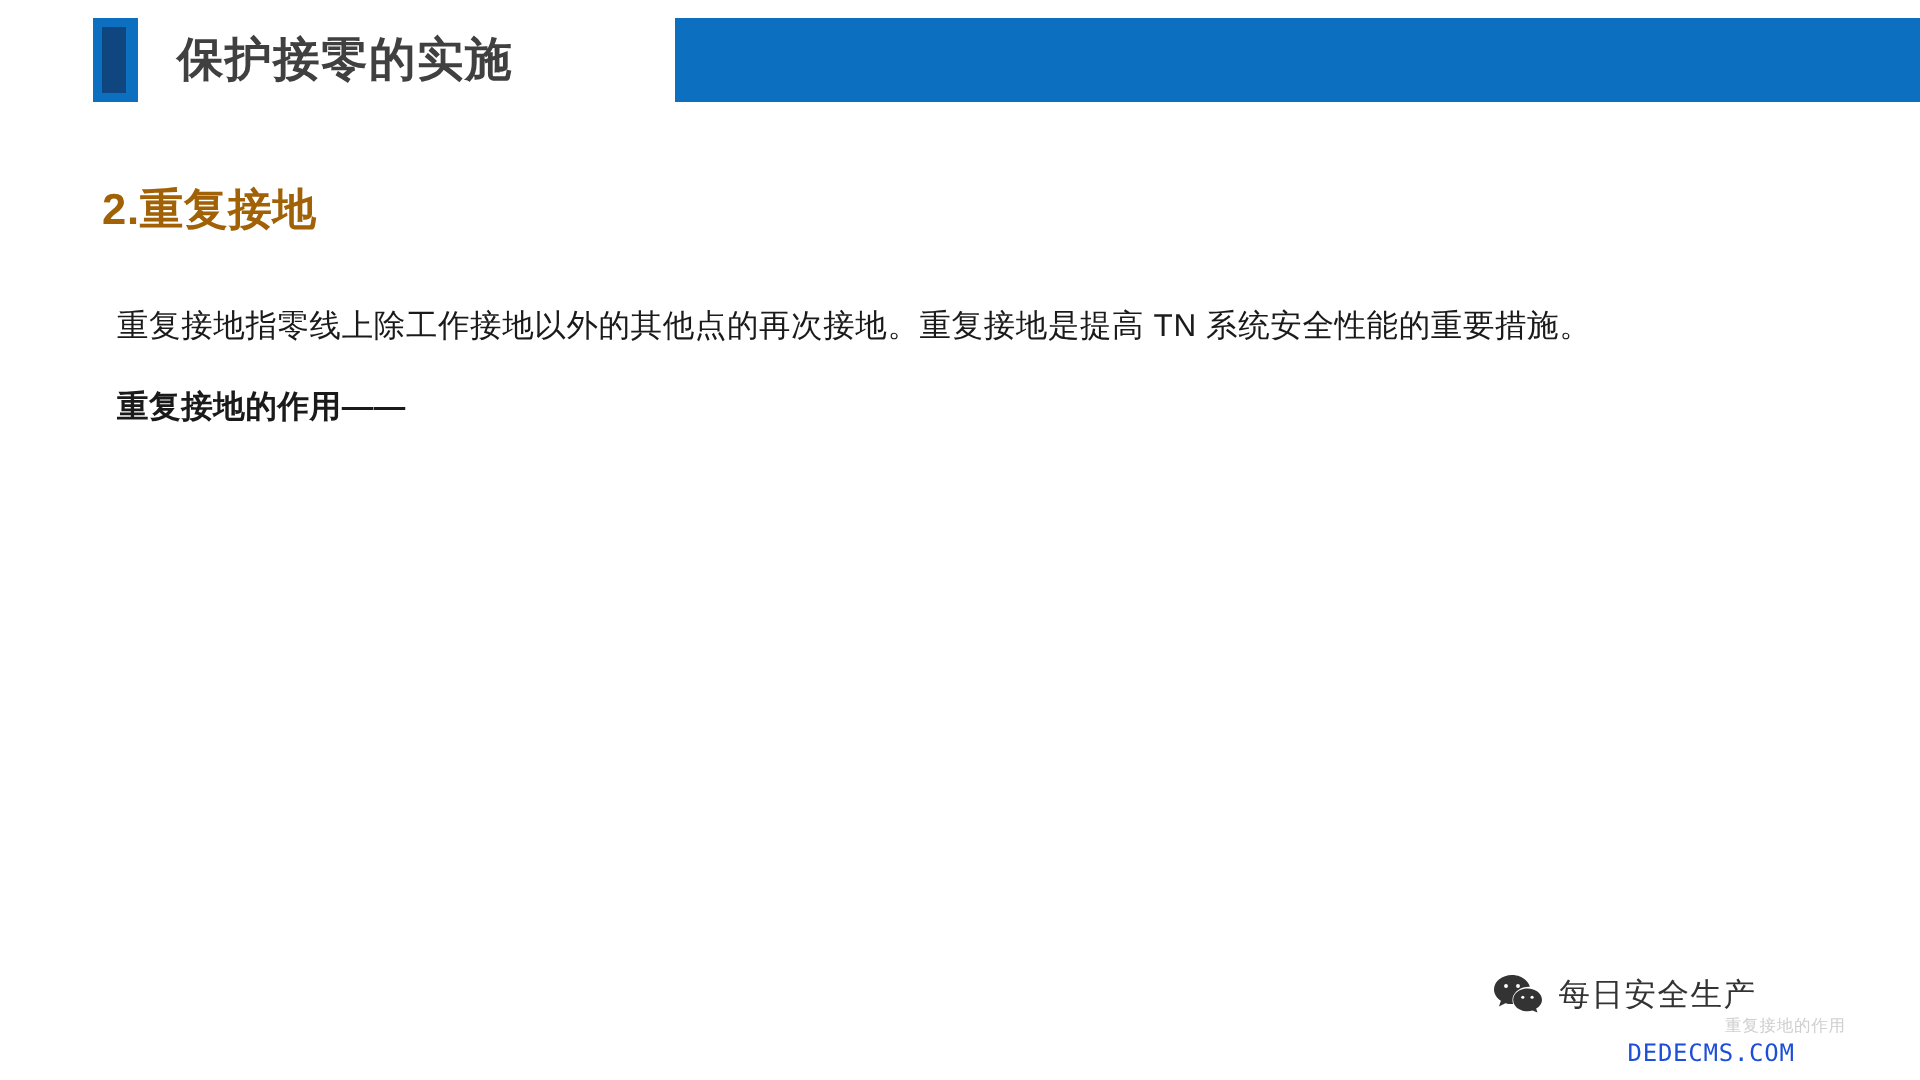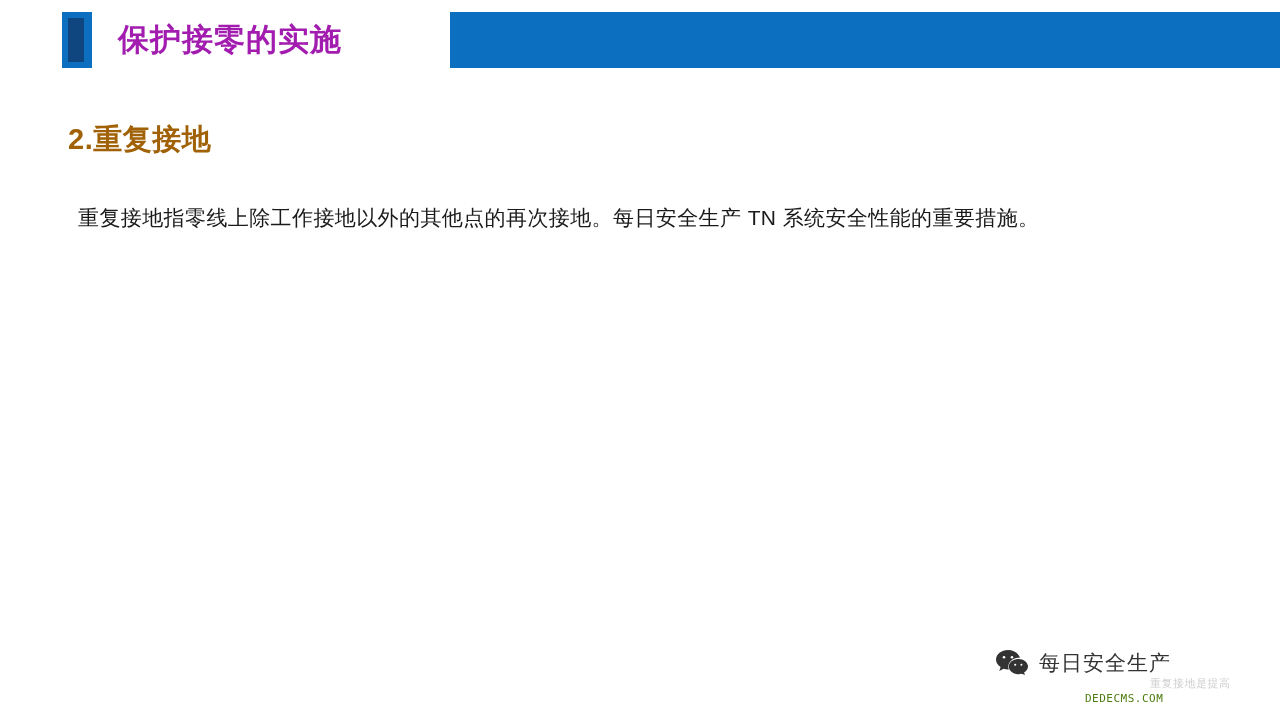--- a/index.html
+++ b/index.html
@@ -53,21 +53,21 @@
     top: 0;
     width: 358px;
     height: 56px;
     background: #ffffff;
     display: flex;
     align-items: center;
   }
   .header-title {
     font-size: 31px;
     font-weight: bold;
-    color: #a21caf;
+    color: #404040;
     letter-spacing: 1px;
     padding-left: 26px;
     white-space: nowrap;
   }
 
   
   .content {
     position: absolute;
     left: 0;
     top: 104px;
@@ -121,22 +121,22 @@
     font-size: 21px;
     color: #333333;
     letter-spacing: 1px;
     white-space: nowrap;
   }
   .dedecms-mark {
     position: absolute;
     left: 1085px;
     top: 692px;
     font-family: "DejaVu Sans Mono", "Liberation Mono", monospace;
-    font-size: 11px;
-    color: #4d7c0f;
+    font-size: 16px;
+    color: #1d4ed8;
     letter-spacing: 0.5px;
     white-space: nowrap;
   }
   .dede-cn {
     position: absolute;
     left: 1150px;
     top: 676px;
     font-size: 11px;
     color: #cfcfcf;
     letter-spacing: 0.5px;
@@ -152,32 +152,33 @@
   <div class="header-accent"></div>
   <div class="header-title-plate">
     <div class="header-title">保护接零的实施</div>
   </div>
 </div>
 
 <div class="content">
   <div class="section-heading">2.重复接地</div>
 
   <div class="para-block">
-    <p class="para">重复接地指零线上除工作接地以外的其他点的再次接地。每日安全生产 TN 系统安全性能的重要措施。</p>
+    <p class="para">重复接地指零线上除工作接地以外的其他点的再次接地。重复接地是提高 TN 系统安全性能的重要措施。</p>
+    <p class="para bold spaced">重复接地的作用——</p>
   </div>
 </div>
 
 <div class="wechat-logo">
   <span class="wechat-icon">
     <svg width="34" height="30" viewBox="0 0 34 30" xmlns="http://www.w3.org/2000/svg">
       <path d="M13 2C6.4 2 1 6.3 1 11.6c0 3 1.8 5.7 4.6 7.5L4.3 23l4.3-2.2c1.4.4 2.9.6 4.4.6h.8c-.3-.8-.5-1.7-.5-2.6 0-5 4.9-9 11-9h.6C23.9 5.6 19 2 13 2z" fill="#333333"></path>
       <circle cx="9" cy="9.3" r="1.3" fill="#ffffff"></circle>
       <circle cx="17" cy="9.3" r="1.3" fill="#ffffff"></circle>
       <path d="M33 18.6c0-4.2-4.3-7.6-9.6-7.6s-9.6 3.4-9.6 7.6c0 4.2 4.3 7.6 9.6 7.6 1.2 0 2.3-.2 3.3-.5L30 27l-.9-2.6c2.4-1.4 3.9-3.5 3.9-5.8z" fill="#333333"></path>
       <circle cx="20.2" cy="16.8" r="1.05" fill="#ffffff"></circle>
       <circle cx="26.4" cy="16.8" r="1.05" fill="#ffffff"></circle>
     </svg>
   </span>
   <span class="wechat-text">每日安全生产</span>
 </div>
 
-<div class="dede-cn">重复接地是提高</div>
+<div class="dede-cn">重复接地的作用</div>
 <div class="dedecms-mark">DEDECMS.COM</div>
 
 </body></html>

